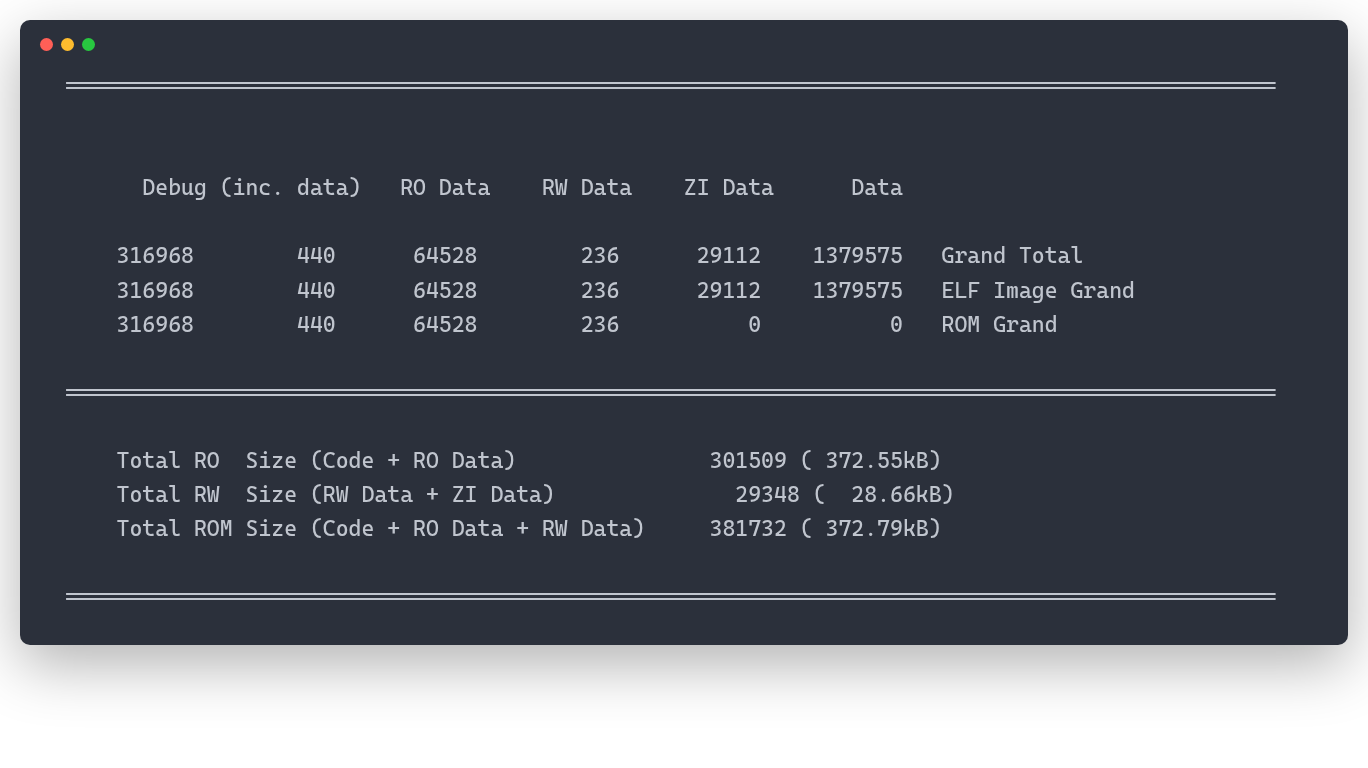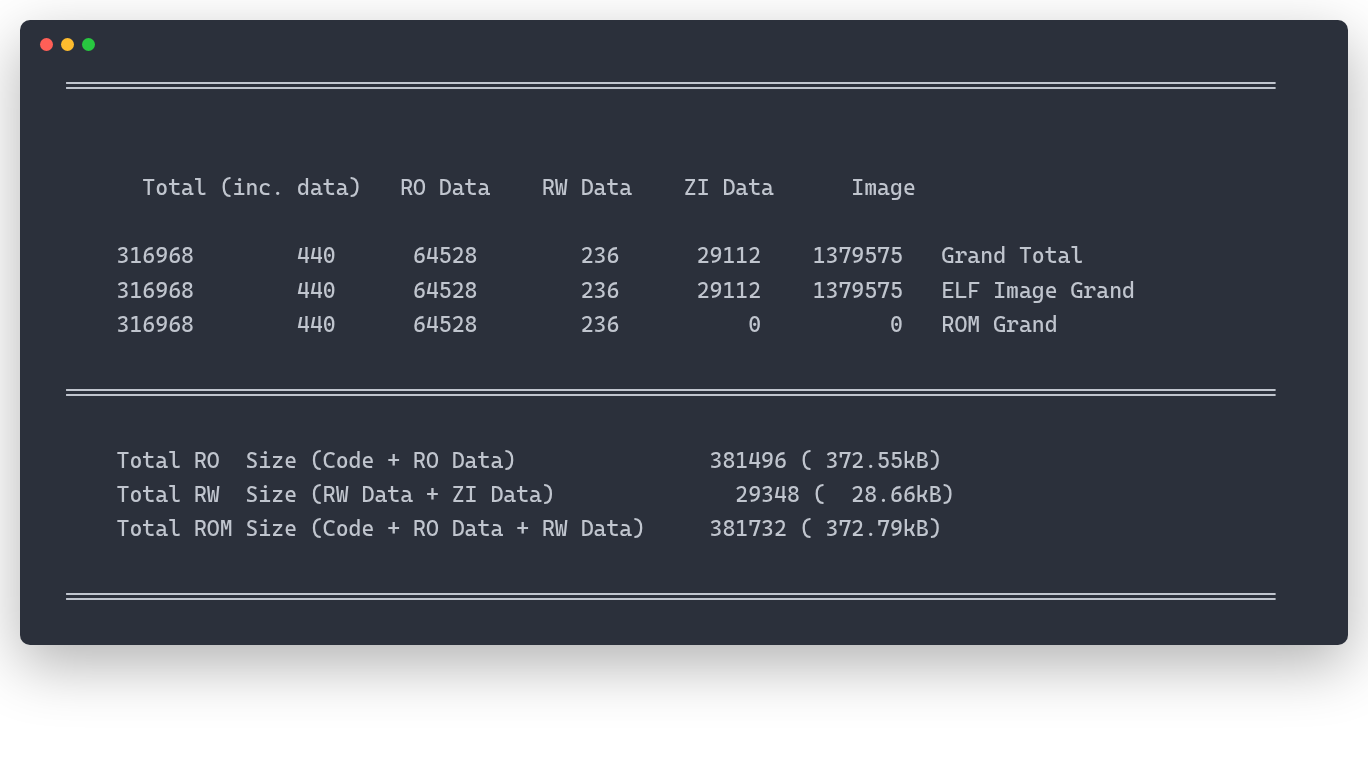--- a/index.html
+++ b/index.html
@@ -53,26 +53,26 @@
 
 <div class="window">
   <div class="titlebar">
     <div class="dot dot-red"></div>
     <div class="dot dot-yellow"></div>
     <div class="dot dot-green"></div>
   </div>
   <div class="content"><span>==============================================================================================</span>
 
 
-<span>      <span>Total (inc. data)</span>   <span>RO Data</span>    <span>RW Data</span>    <span>ZI Data</span>      <span>Image</span>   </span>
+<span>      <span>Debug (inc. data)</span>   <span>RO Data</span>    <span>RW Data</span>    <span>ZI Data</span>      <span>Data</span>   </span>
 
 <span>    <span>316968</span>        <span>440</span>      <span>64528</span>        <span>236</span>      <span>29112</span>    <span>1379575</span>   <span>Grand Total</span></span>
 <span>    <span>316968</span>        <span>440</span>      <span>64528</span>        <span>236</span>      <span>29112</span>    <span>1379575</span>   <span>ELF Image Grand</span></span>
 <span>    <span>316968</span>        <span>440</span>      <span>64528</span>        <span>236</span>          <span>0</span>          <span>0</span>   <span>ROM Grand</span></span>
 
 <span>==============================================================================================</span>
 
-<span>    <span>Total RO  Size (Code + RO Data)</span>               <span>381496</span> <span>( 372.55kB)</span></span>
+<span>    <span>Total RO  Size (Code + RO Data)</span>               <span>301509</span> <span>( 372.55kB)</span></span>
 <span>    <span>Total RW  Size (RW Data + ZI Data)</span>              <span>29348</span> <span>(  28.66kB)</span></span>
 <span>    <span>Total ROM Size (Code + RO Data + RW Data)</span>     <span>381732</span> <span>( 372.79kB)</span></span>
 
 <span>==============================================================================================</span></div>
 </div>
 
 </body></html>

